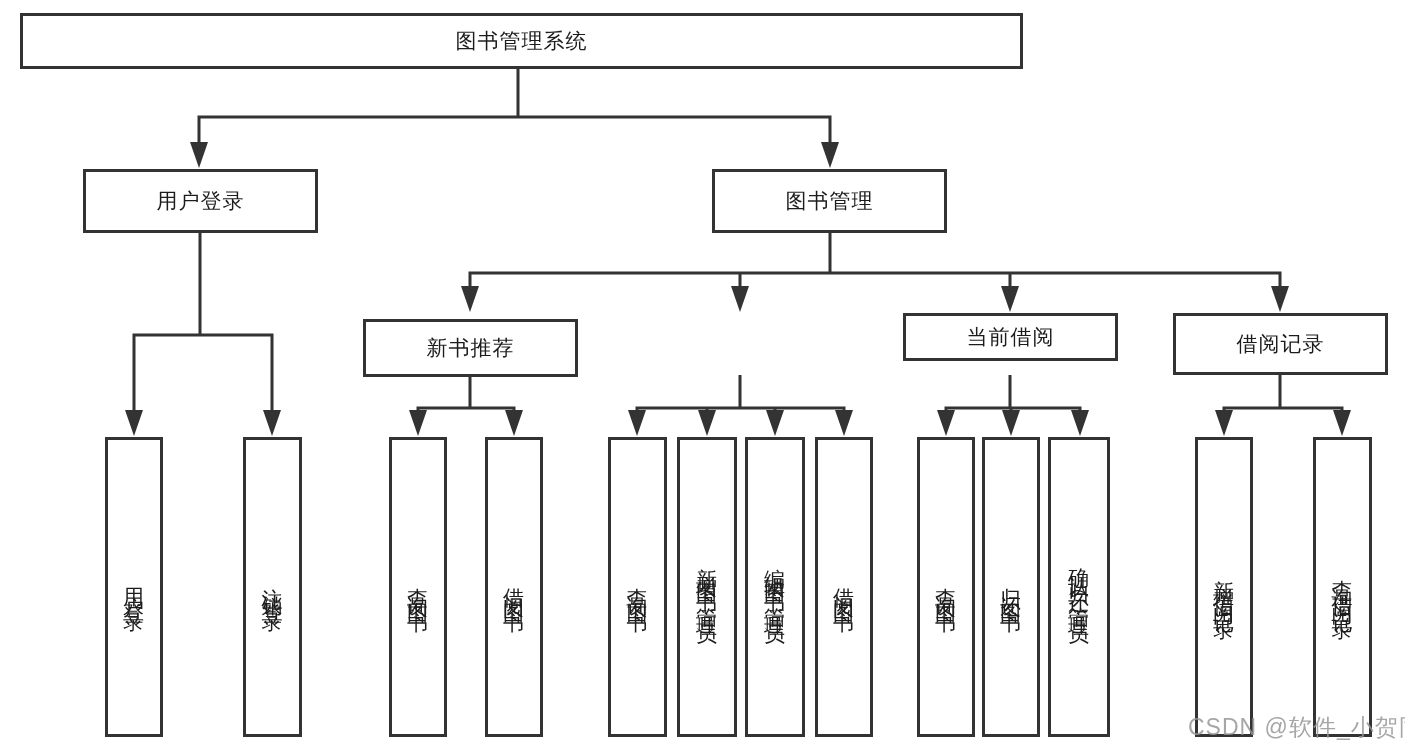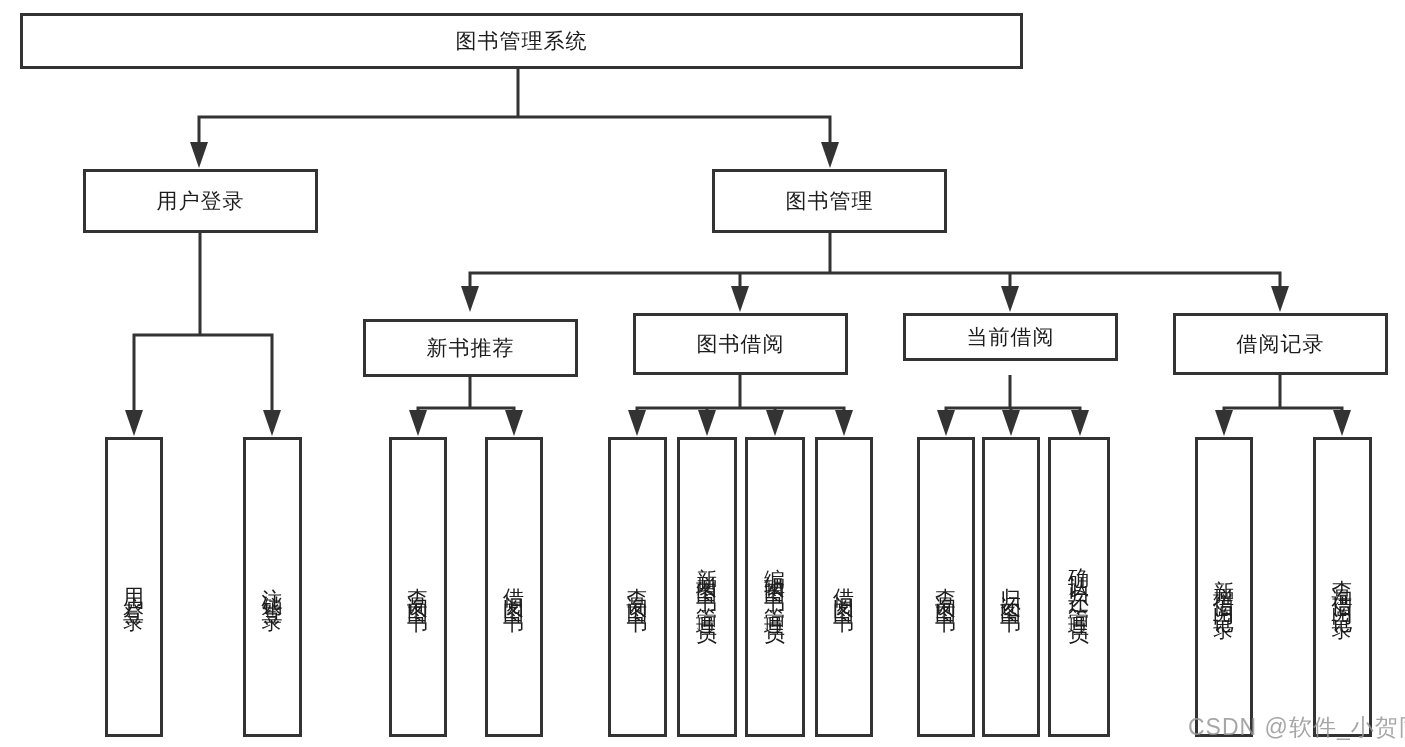--- a/index.html
+++ b/index.html
@@ -117,23 +117,20 @@
   <div class="hbox" style="left:83px; top:169px; width:235px; height:64px;">
     <span>用户登录</span>
   </div>
   <div class="hbox" style="left:712px; top:169px; width:235px; height:64px;">
     <span>图书管理</span>
   </div>
 
   <div class="hbox" style="left:363px; top:313px; width:215px; height:58px;margin-top:6px;">
     <span>新书推荐</span>
   </div>
-  <div class="hbox" style="left:633px; top:313px; width:215px; height:62px;">
-    <span>图书借阅</span>
-  </div>
   <div class="hbox" style="left:903px; top:313px; width:215px; height:48px;">
     <span>当前借阅</span>
   </div>
   <div class="hbox" style="left:1173px; top:313px; width:215px; height:62px;">
     <span>借阅记录</span>
   </div>
 
   <div class="vbox" style="left:105px; width:58px;">
     <span class="vtext">用户登录</span>
   </div>

